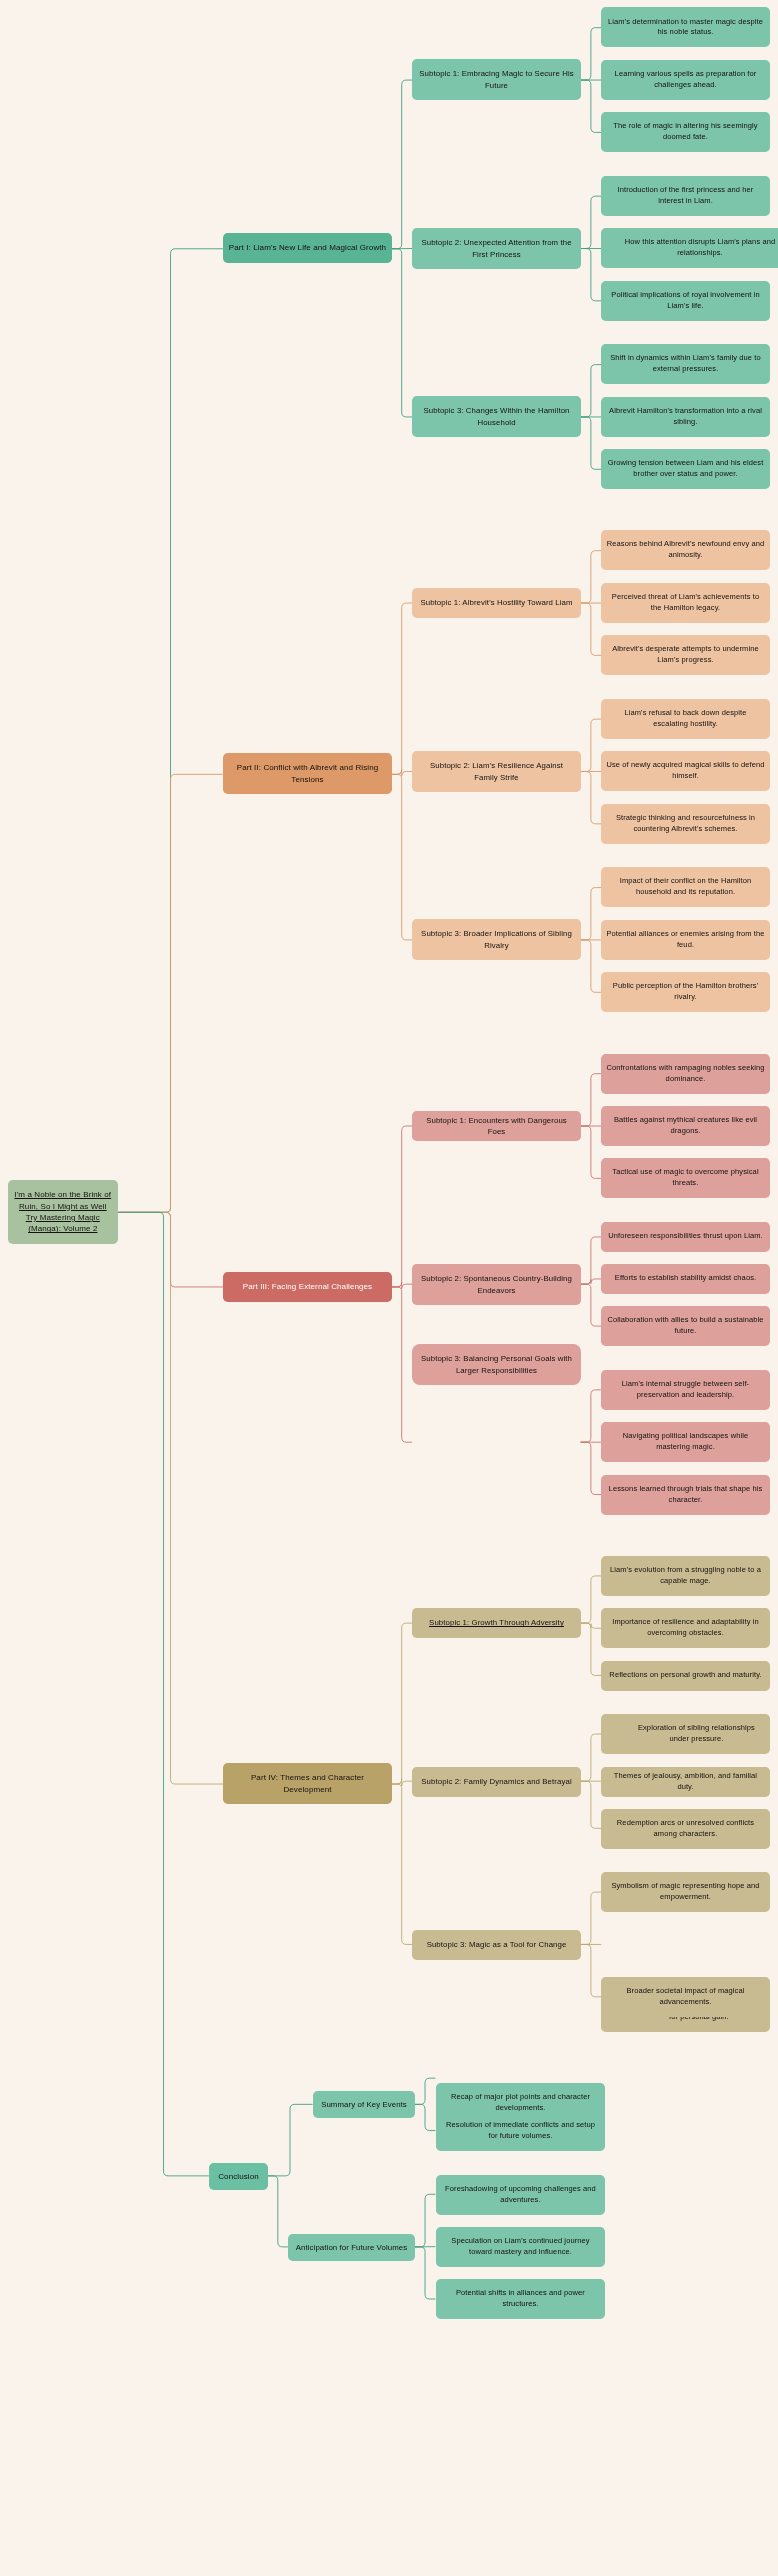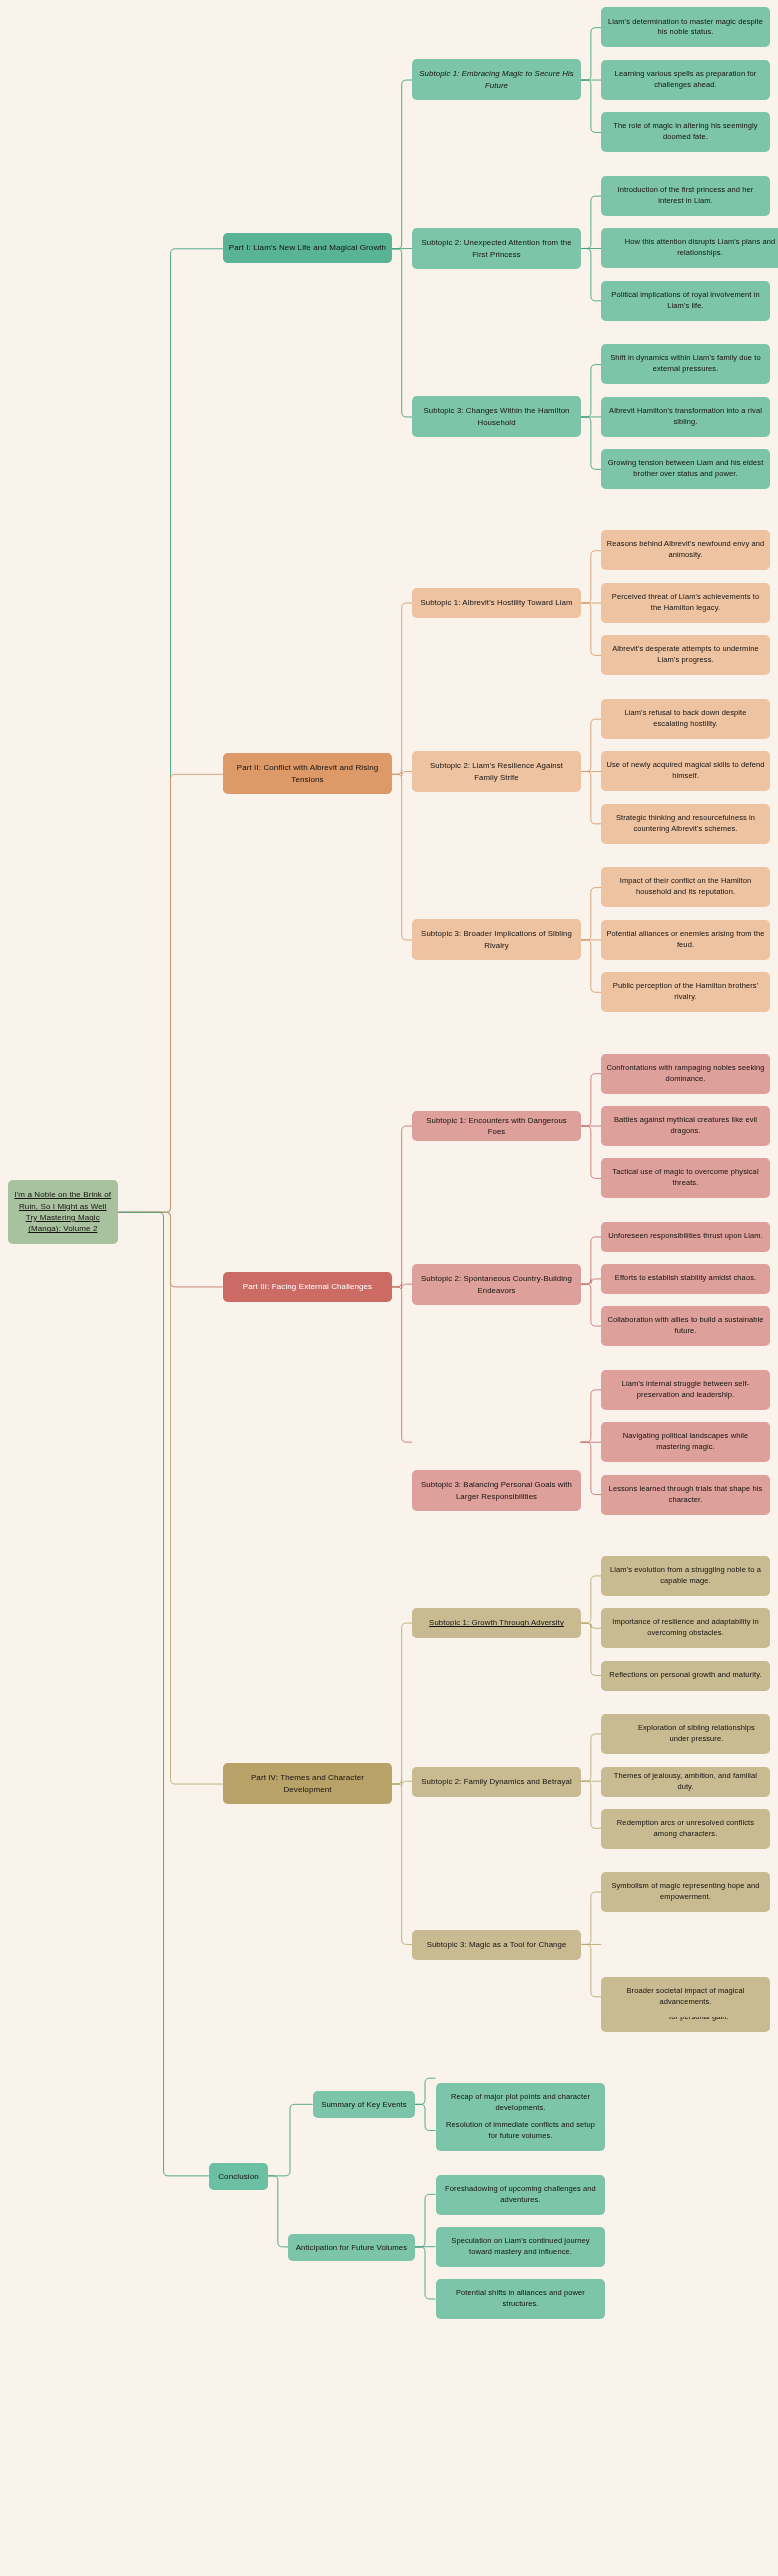--- a/index.html
+++ b/index.html
@@ -98,21 +98,21 @@
   <div id="nodes">
       <div class="node lvl-leaf" style="left: 601px; top: 7.3px; width: 169px; height: 40px; background: rgb(125, 197, 170);">
         <span>Liam's determination to master magic despite his noble status.</span>
       </div>
       <div class="node lvl-leaf" style="left: 601px; top: 60px; width: 169px; height: 40px; background: rgb(125, 197, 170);">
         <span>Learning various spells as preparation for challenges ahead.</span>
       </div>
       <div class="node lvl-leaf" style="left: 601px; top: 112px; width: 169px; height: 40px; background: rgb(125, 197, 170);">
         <span>The role of magic in altering his seemingly doomed fate.</span>
       </div>
-      <div class="node lvl-sub" style="left: 412px; top: 59px; width: 169px; height: 41px; background: rgb(125, 197, 170); font-style: italic;">
+      <div class="node lvl-sub" style="left: 412px; top: 59px; width: 169px; height: 41px; background: rgb(125, 197, 170);">
         <span>Subtopic 1: Embracing Magic to Secure His Future</span>
       </div>
       <div class="node lvl-leaf" style="left: 601px; top: 176px; width: 169px; height: 40px; background: rgb(125, 197, 170);">
         <span>Introduction of the first princess and her interest in Liam.</span>
       </div>
       <div class="node lvl-leaf" style="left: 601px; top: 228px; width: 198px; height: 40px; background: rgb(125, 197, 170);">
         <span>How this attention disrupts Liam's plans and relationships.</span>
       </div>
       <div class="node lvl-leaf" style="left: 601px; top: 281px; width: 169px; height: 40px; background: rgb(125, 197, 170);">
         <span>Political implications of royal involvement in Liam's life.</span>
@@ -200,21 +200,21 @@
       </div>
       <div class="node lvl-leaf" style="left: 601px; top: 1370px; width: 169px; height: 40px; background: rgb(221, 160, 155);">
         <span>Liam's internal struggle between self-preservation and leadership.</span>
       </div>
       <div class="node lvl-leaf" style="left: 601px; top: 1422px; width: 169px; height: 40px; background: rgb(221, 160, 155);">
         <span>Navigating political landscapes while mastering magic.</span>
       </div>
       <div class="node lvl-leaf" style="left: 601px; top: 1475px; width: 169px; height: 40px; background: rgb(221, 160, 155);">
         <span>Lessons learned through trials that shape his character.</span>
       </div>
-      <div class="node lvl-sub" style="left: 412px; top: 1470px; width: 169px; height: 41px; background: rgb(221, 160, 155);">
+      <div class="node lvl-sub" style="left: 412px; top: 1344px; width: 169px; height: 41px; background: rgb(221, 160, 155); border-radius: 8px;">
         <span>Subtopic 3: Balancing Personal Goals with Larger Responsibilities</span>
       </div>
       <div class="node lvl-part white-text" style="left: 223px; top: 1272px; width: 169px; height: 30px; background: rgb(204, 107, 100);">
         <span>Part III: Facing External Challenges</span>
       </div>
       <div class="node lvl-leaf" style="left: 601px; top: 1556px; width: 169px; height: 40px; background: rgb(200, 186, 145);">
         <span>Liam's evolution from a struggling noble to a capable mage.</span>
       </div>
       <div class="node lvl-leaf" style="left: 601px; top: 1608px; width: 169px; height: 40px; background: rgb(200, 186, 145);">
         <span>Importance of resilience and adaptability in overcoming obstacles.</span>

